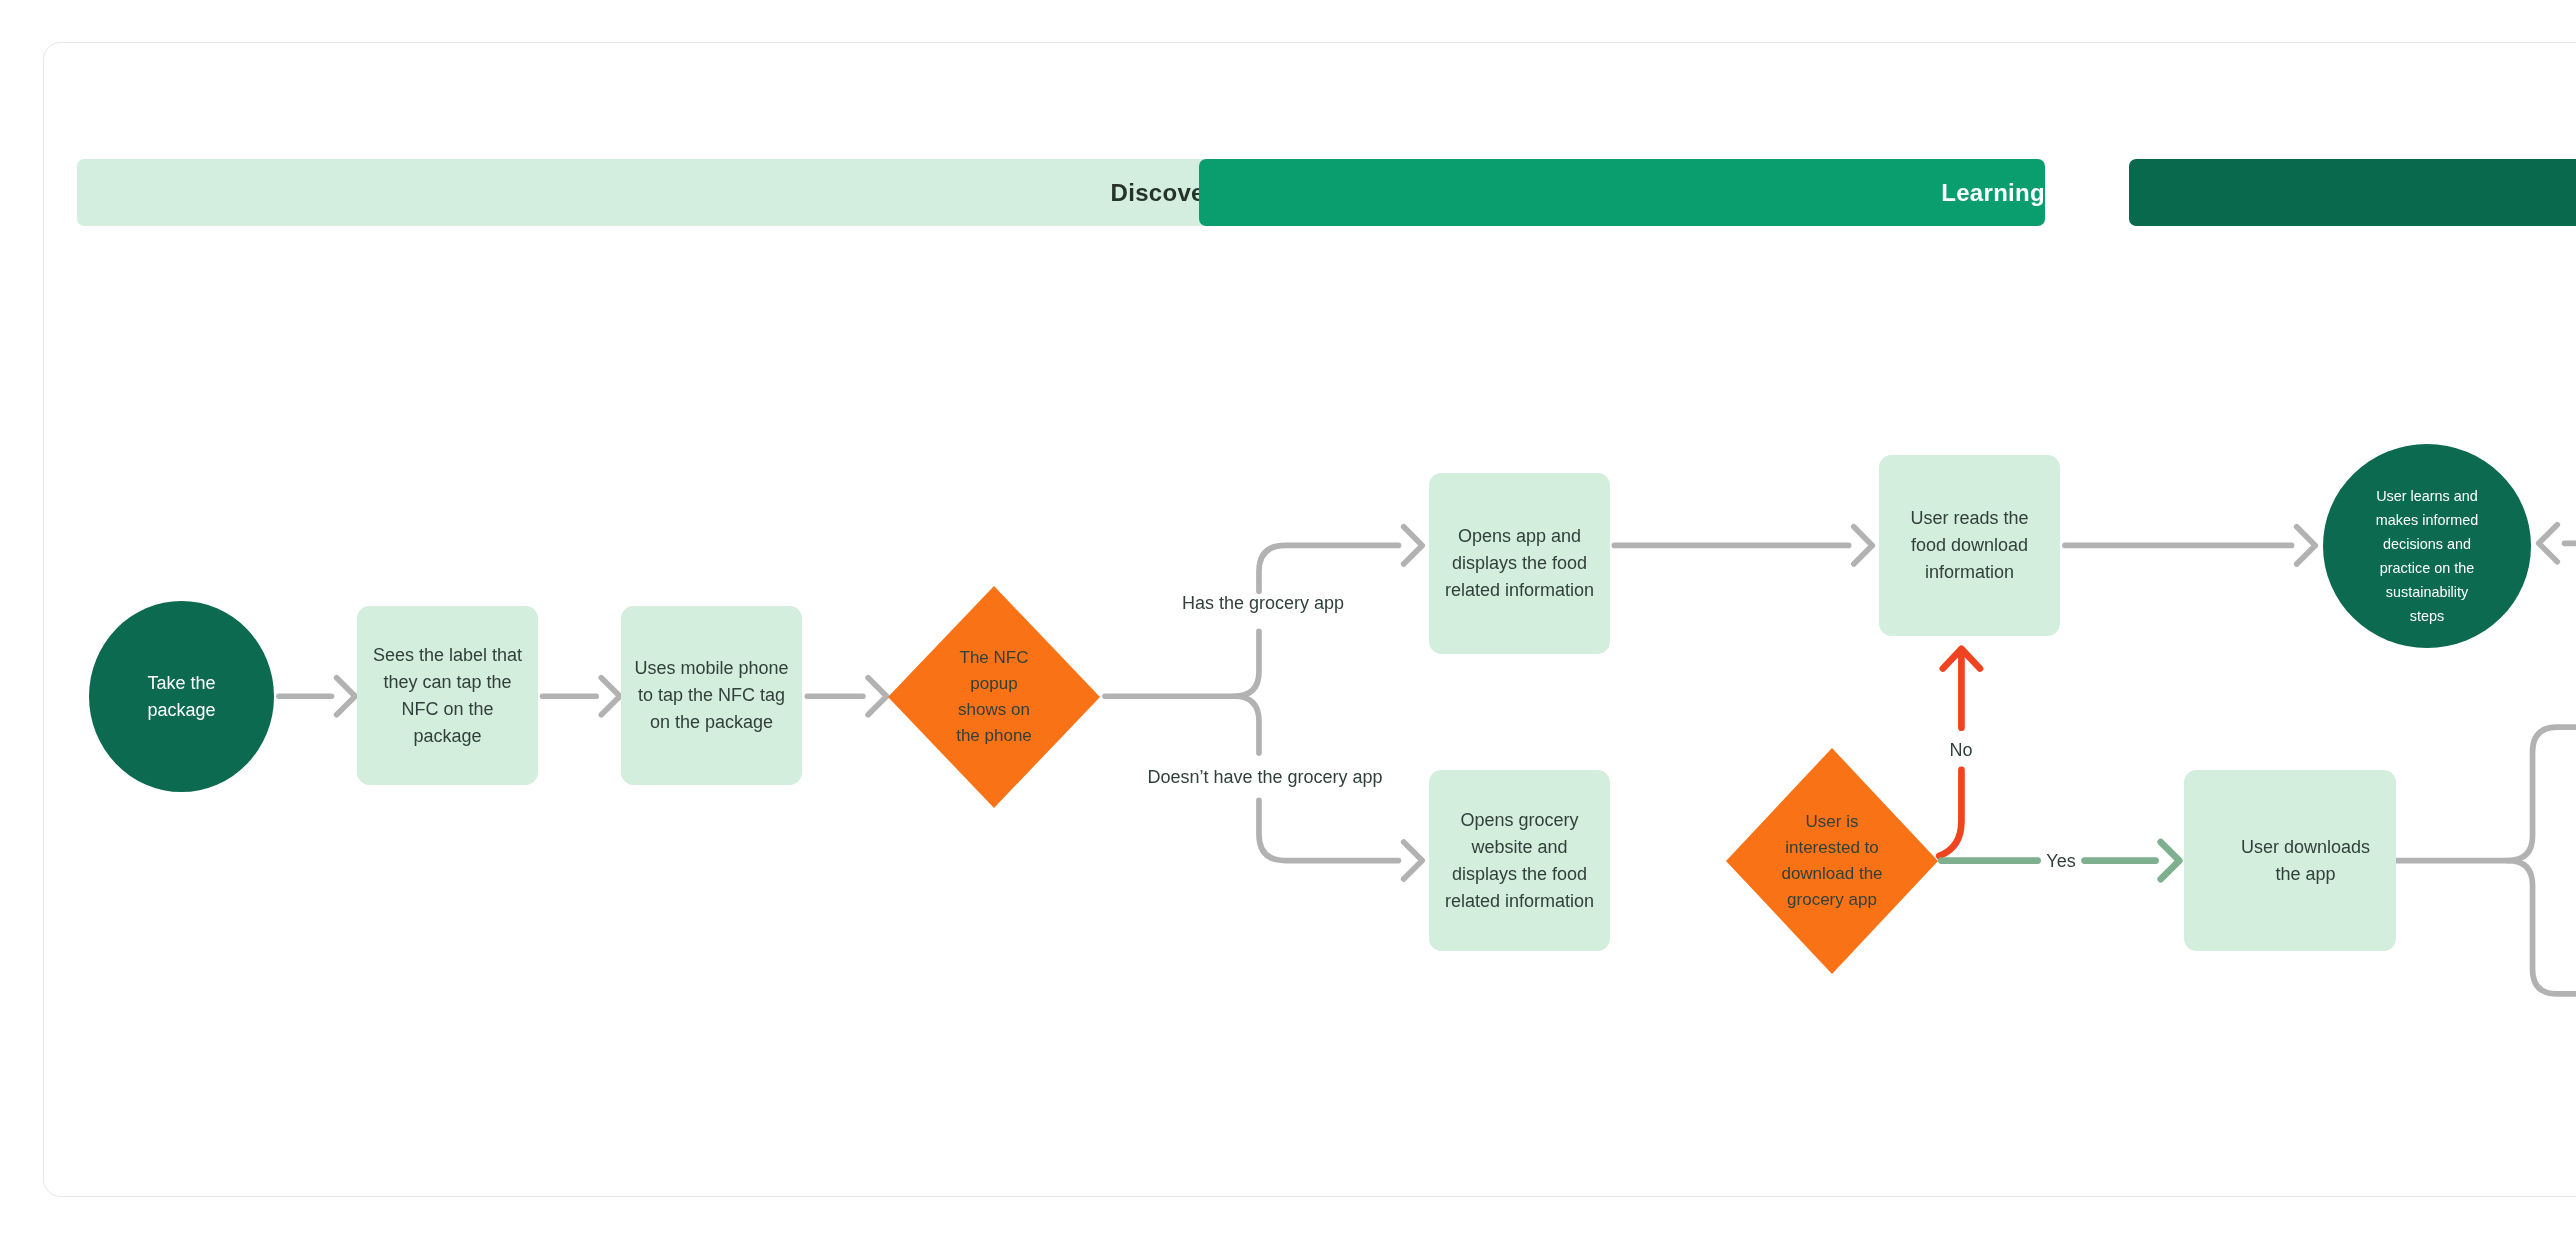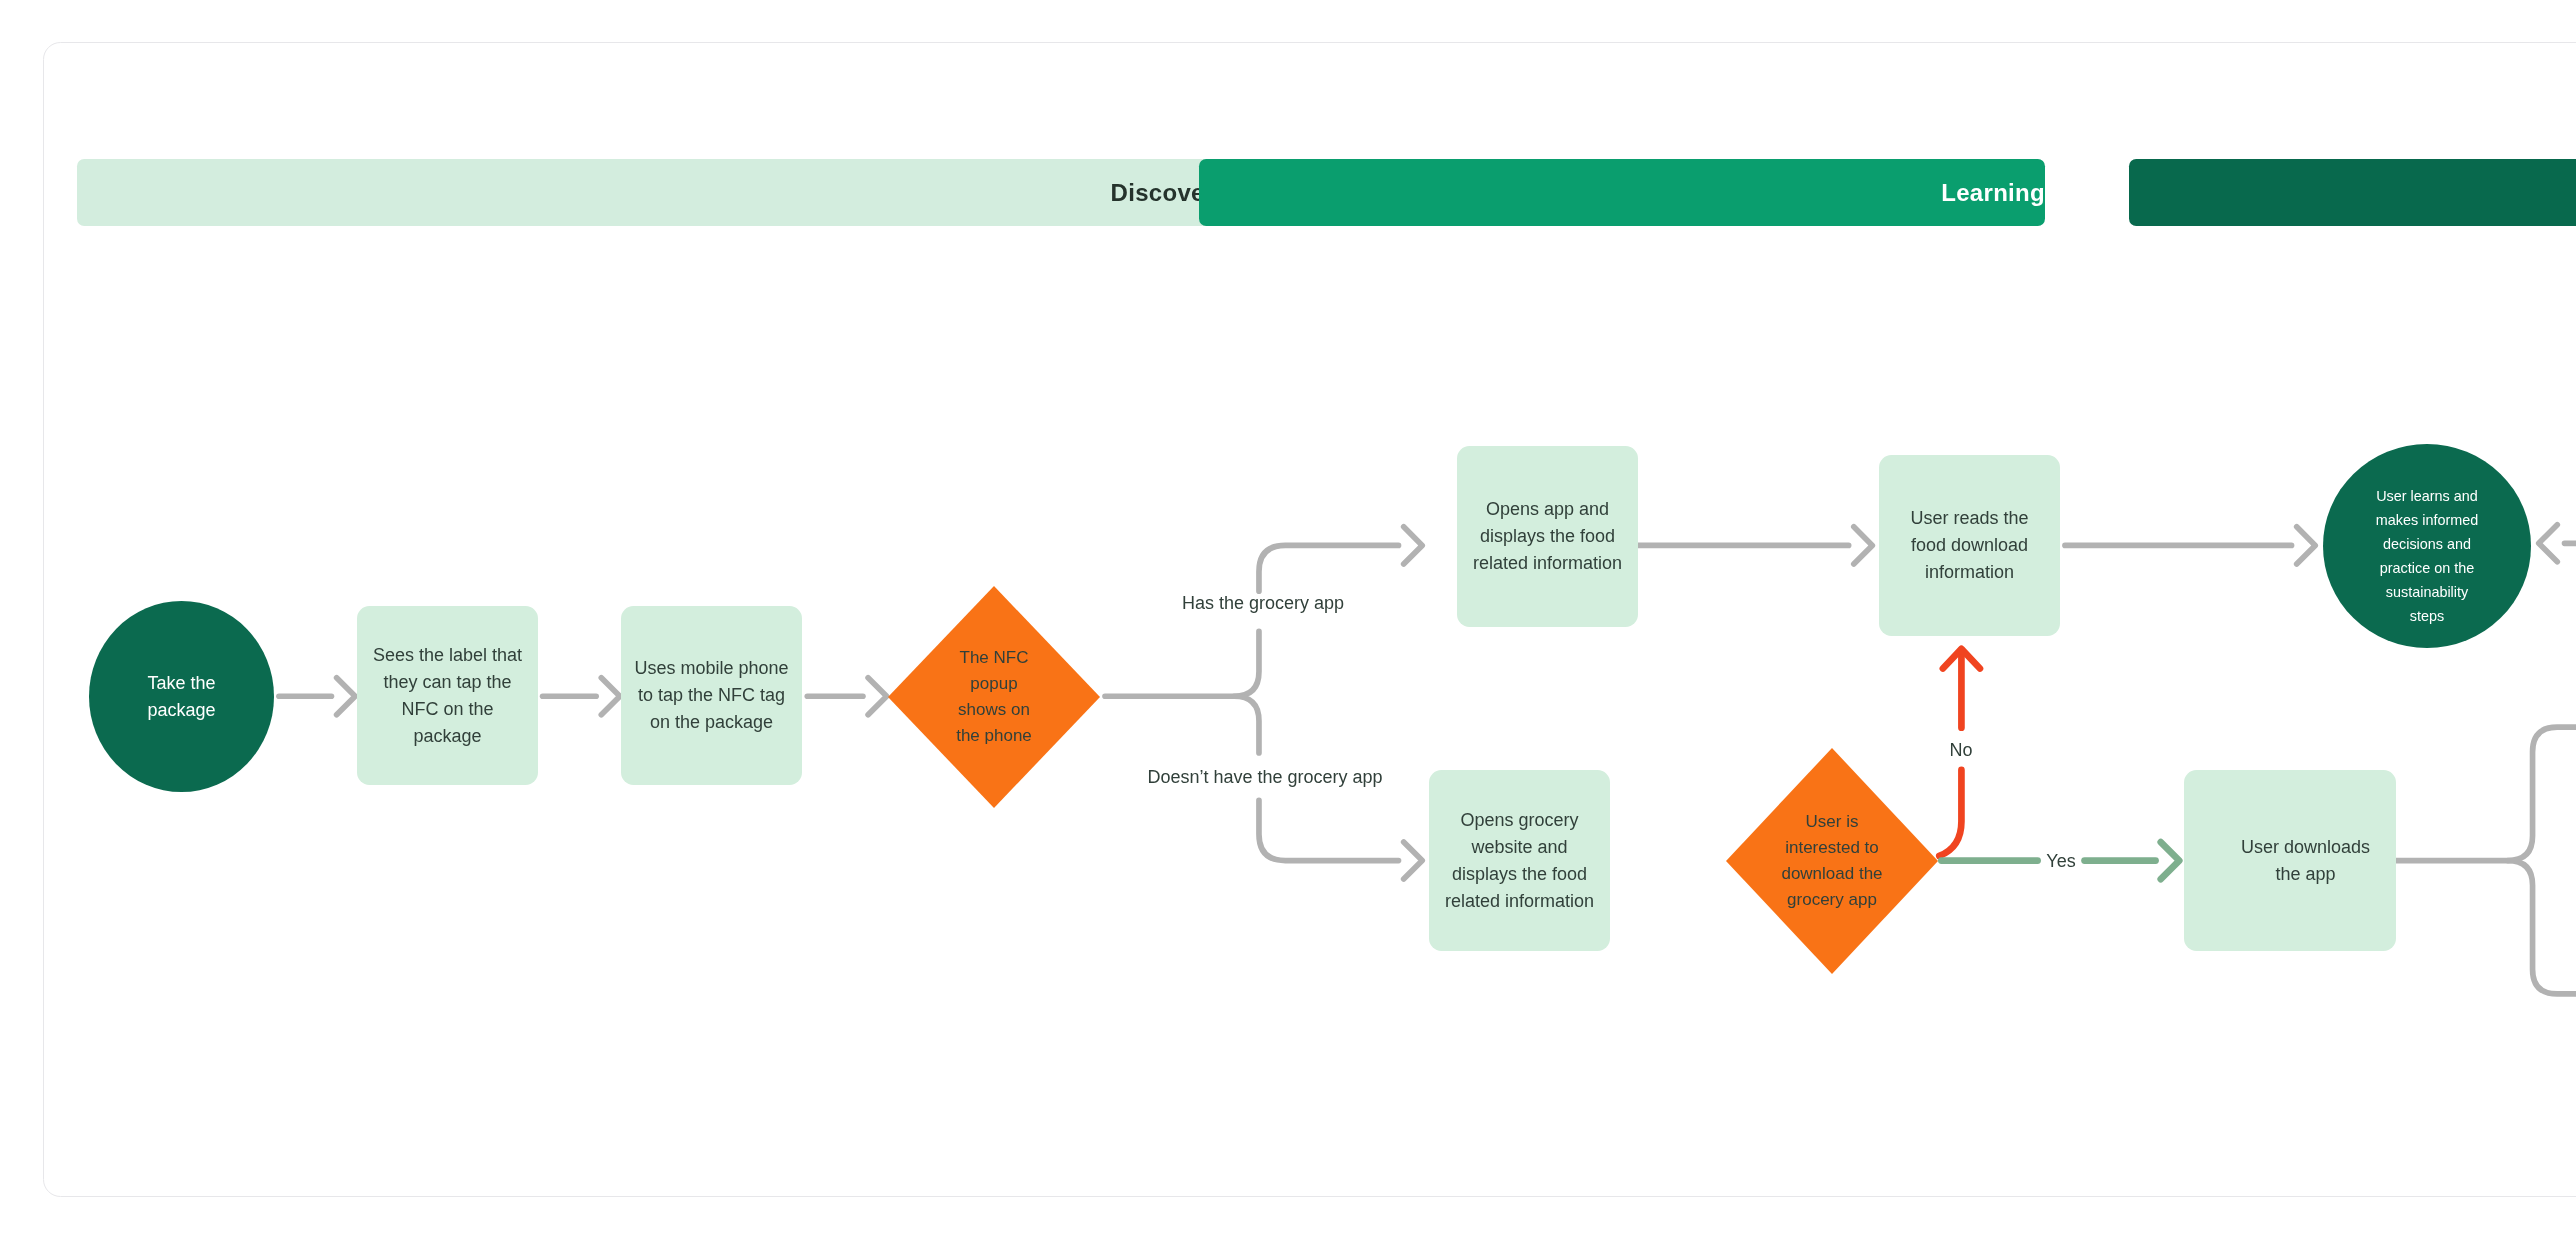--- a/index.html
+++ b/index.html
@@ -37,21 +37,21 @@
     background:#f97316;
     clip-path:polygon(50% 0,100% 50%,50% 100%,0 50%);
   }
   .ellipse{background:#0b6a4f;border-radius:50%;}
   .ellipse span{color:#ffffff;}
 
   .n-start{left:89px;top:601px;width:185px;height:191px;}
   .n-sees{left:357px;top:606px;height:179px;}
   .n-uses{left:621px;top:606px;height:179px;}
   .d-nfc{left:888px;top:586px;width:212px;height:222px;}
-  .n-opens-app{left:1429px;top:446px;margin-left:28px;}
+  .n-opens-app{left:1429px;top:473px;}
   .n-reads{left:1879px;top:455px;}
   .n-learns{left:2323px;top:444px;width:208px;height:204px;}
   .n-learns span{font-size:14.4px;line-height:24px;margin-top:20px;}
   .n-website{left:1429px;top:770px;}
   .d-interested{left:1726px;top:748px;width:212px;height:226px;}
   .d-interested span,.d-nfc span{font-size:17px;line-height:26px;}
   .n-downloads{left:2184px;top:770px;padding-left:31px;}
 
   
   .edge-label{

